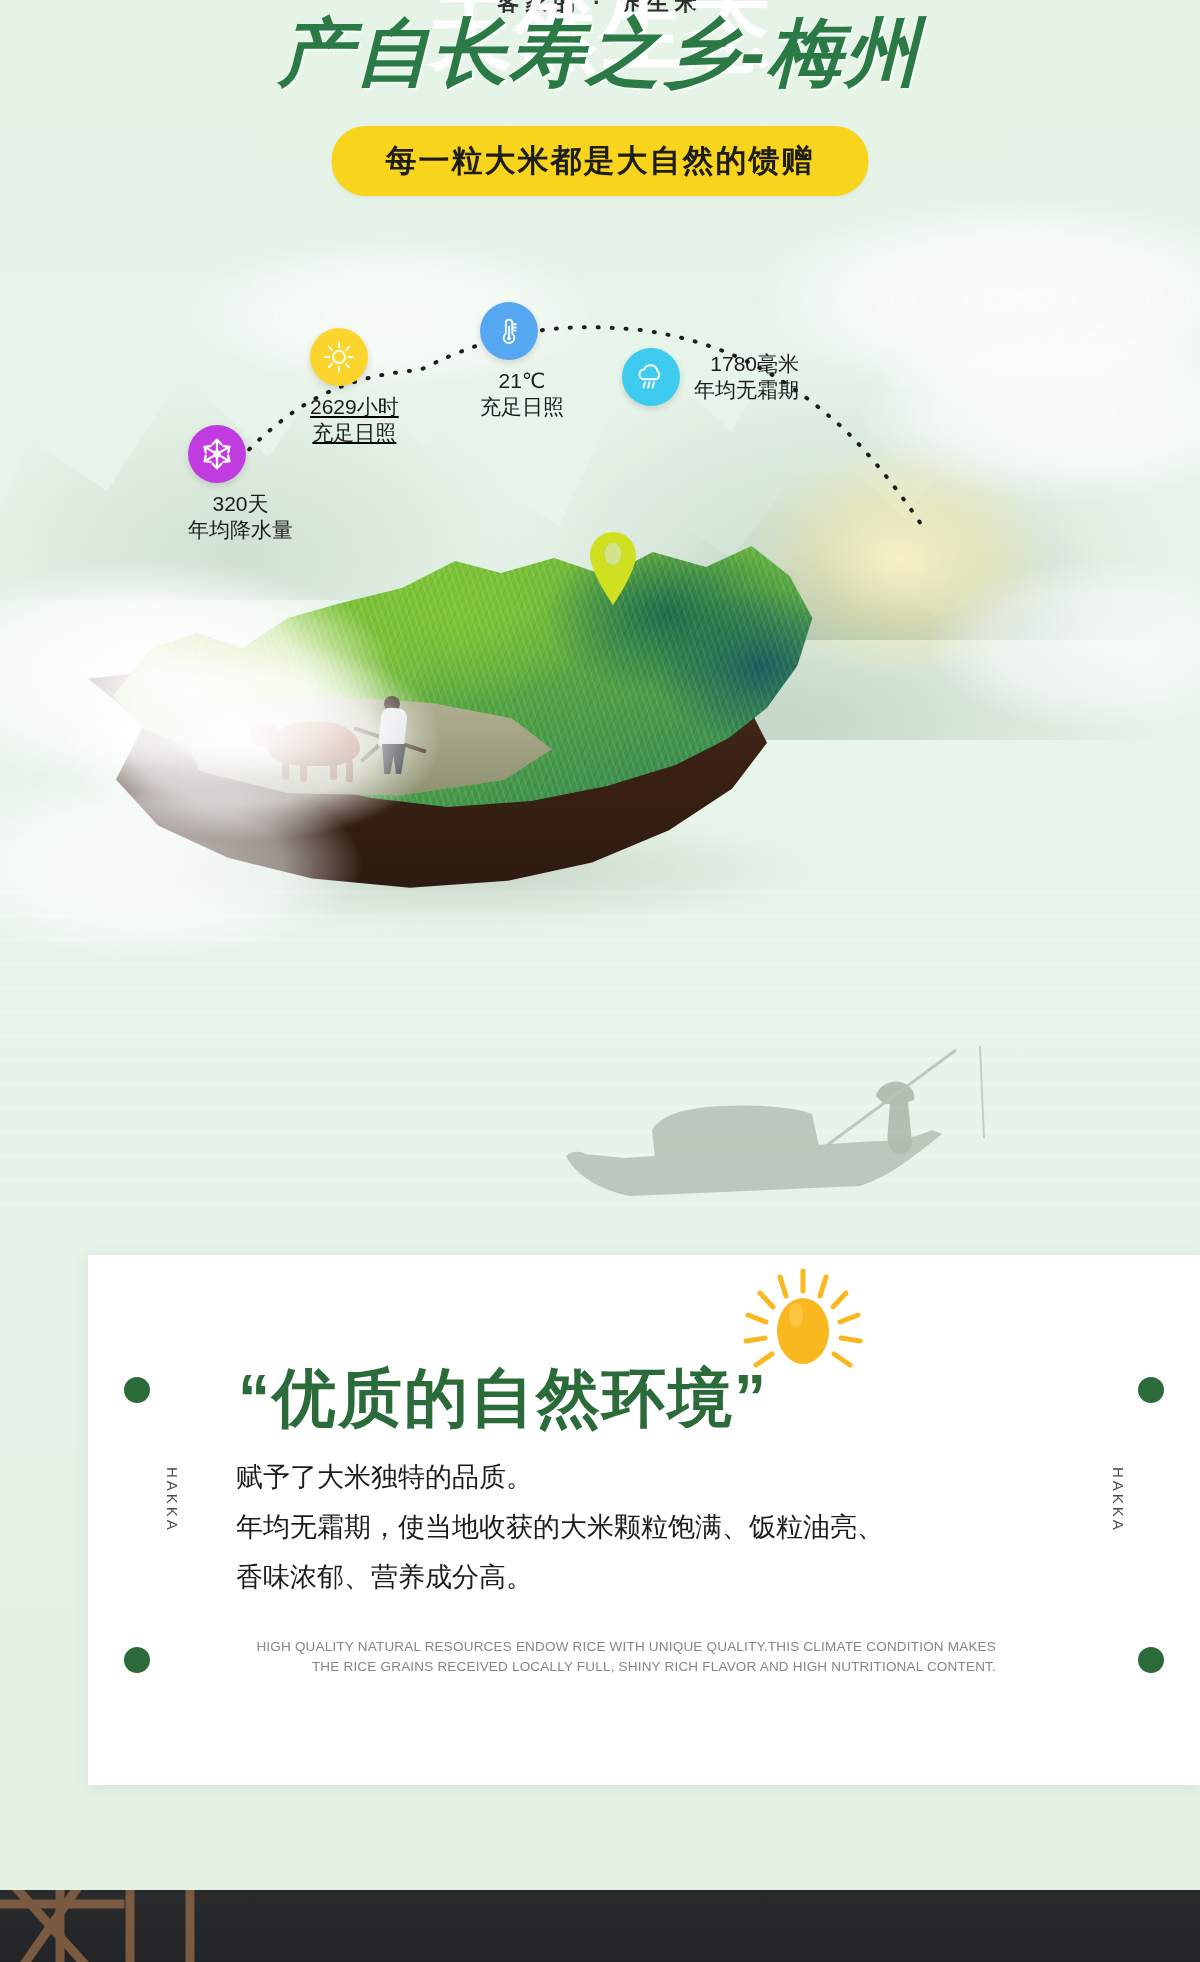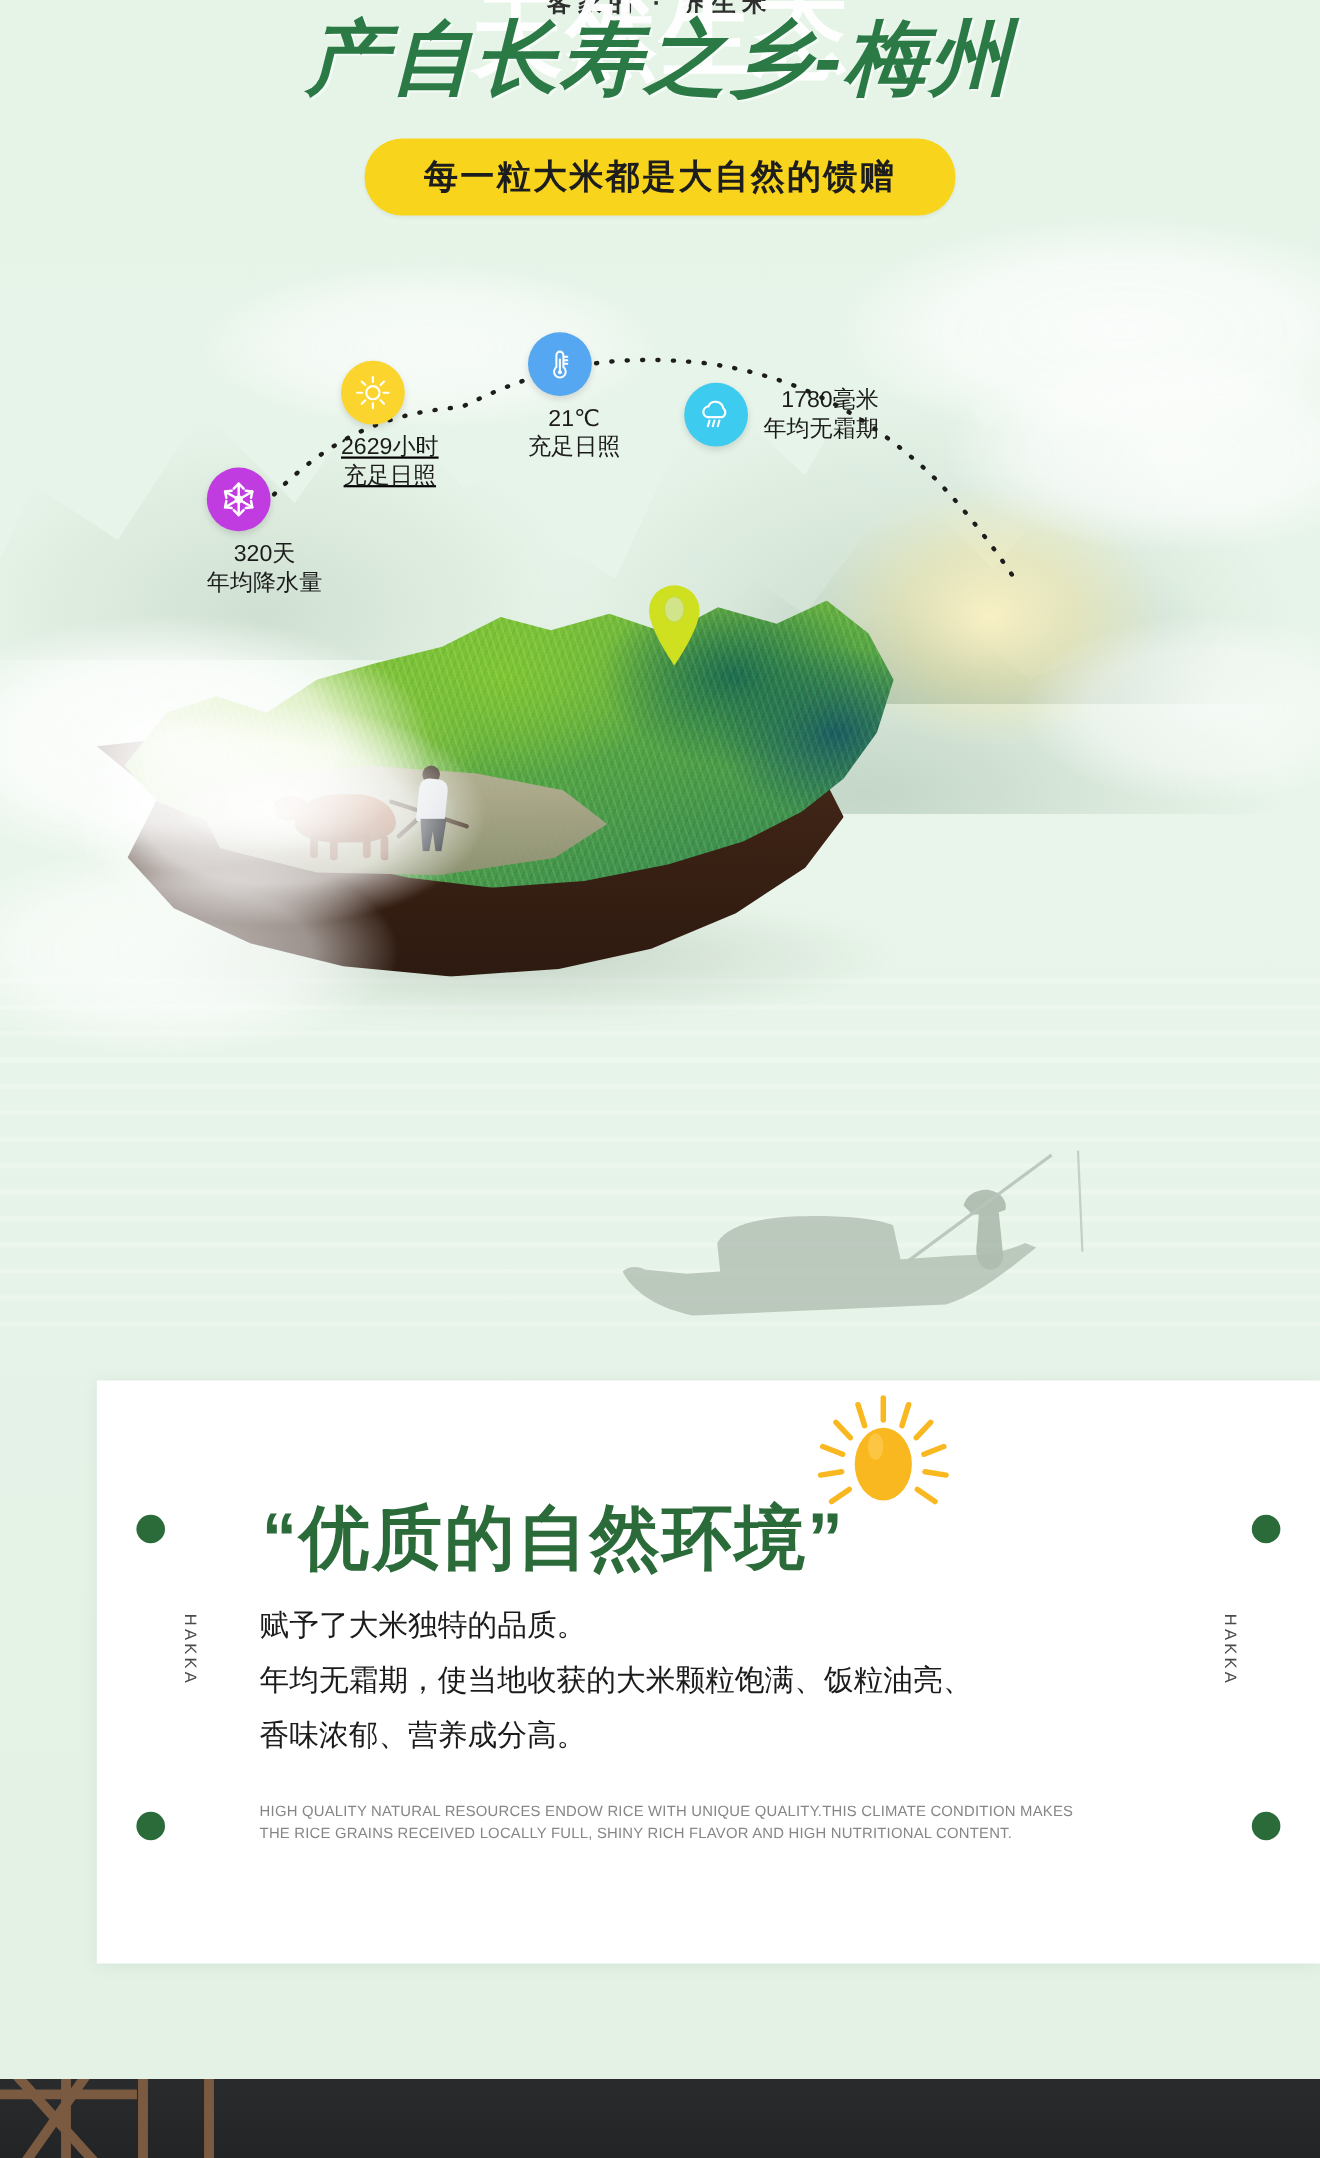--- a/index.html
+++ b/index.html
@@ -360,21 +360,21 @@
 
   .en-text {
     position: absolute;
     left: 148px; top: 382px;
     width: 760px;
     font-size: 13.5px;
     line-height: 1.45;
     letter-spacing: .2px;
     color: #868686;
   }
-  .en-text .ln { white-space: nowrap; }
+  .en-text .ln { white-space: nowrap; text-align: right; }
 
   
   .footer-strip {
     position: absolute;
     left: 0; top: 1890px; width: 1200px; height: 72px;
     background: linear-gradient(180deg, #2a2b2d 0%, #232426 100%);
     z-index: 40;
     overflow: hidden;
   }
   .footer-wood {

